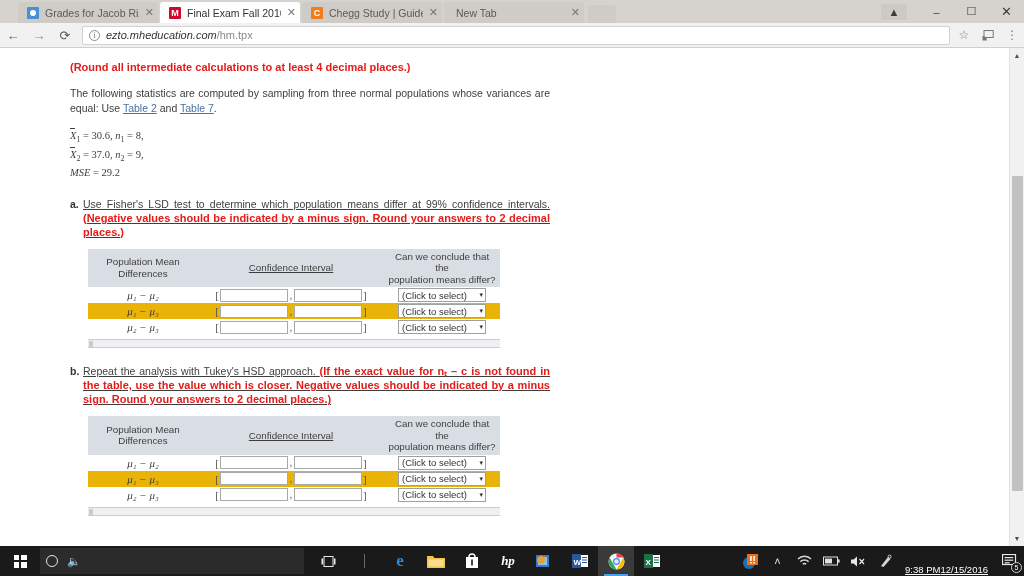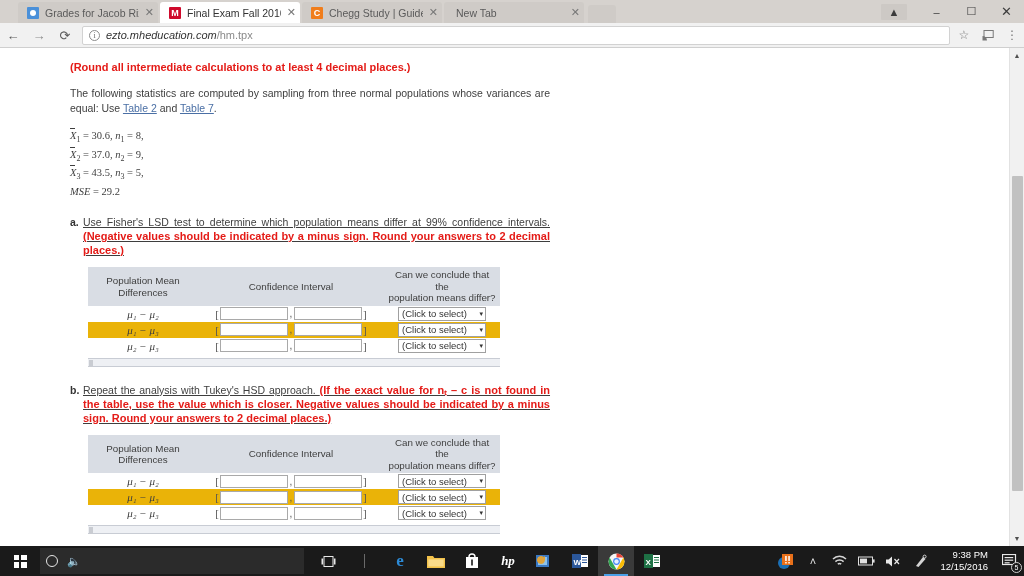--- a/index.html
+++ b/index.html
@@ -90,21 +90,21 @@
   .qtxt { flex:1 1 auto; text-align:justify; color:#3e3e3e;text-decoration:underline; }
 
   
   .atable { margin-top:10px; margin-left:18px; width:412px; border-collapse:collapse;
             font-size:10px; color:#3e3e3e; }
   .atable th { background:#d9dde4; font-weight:normal; padding:2px 3px; text-align:center;
                line-height:11.5px; font-size:9.8px; vertical-align:middle; }
   .atable td { padding:1px 3px; text-align:center; vertical-align:middle; height:16px; }
   .atable tr.odd td { background:#eab308; }
   .col-diff { width:110px; }
-  .col-ci   { width:186px; }
+  .col-ci   { width:186px;text-decoration:underline; }
   .col-conc { width:116px; }
   .mu { font-family:"Liberation Serif", serif; font-style:italic; font-size:11px; }
   .ci-cell { display:flex; align-items:center; justify-content:center; gap:0; }
   .brk { color:#555; font-size:11px; padding:0 1px; font-family:"Liberation Serif",serif; }
   .ci-in { width:68px; height:13px; border:1px solid #a9a9a9; background:#fff; }
   .comma { width:6px; text-align:center; color:#555; font-size:10px; }
   .selbox { display:inline-flex; align-items:center; justify-content:space-between;
             width:88px; height:14px; border:1px solid #a0a0a0; background:#fff;
             padding:0 2px 0 3px; font-size:9.5px; color:#333; }
   .selbox .cv { font-size:7px; color:#333; }
@@ -127,22 +127,22 @@
   .mic { font-size:11px; color:#cfcfcf; }
   .tb-tasks { position:absolute; left:310px; top:0; height:30px; display:flex; align-items:center; }
   .tb-item { width:36px; height:30px; display:flex; align-items:center; justify-content:center;
              position:relative; }
   .tb-item.active { background:#3a3a3a; }
   .tb-item.active::after { content:""; position:absolute; bottom:0; left:6px; right:6px; height:2px;
                            background:#4aa0e8; }
   .tray { position:absolute; right:0; top:0; height:30px; display:flex; align-items:center; }
   .tray-ic { width:27px; height:30px; display:flex; align-items:center; justify-content:center;
              font-size:11px; color:#e8e8e8; }
-  .clock { display:flex; flex-direction:column; align-items:flex-end; justify-content:center;
-           height:30px; padding:0 8px 0 6px; color:#fff; font-size:9.5px; line-height:12px; }
+  .clock { display:flex; flex-direction:row; align-items:flex-end; justify-content:center;
+           height:30px; padding:0 8px 0 6px; color:#fff; font-size:9.5px; line-height:12px;text-decoration:underline; }
   .notif { width:28px; height:30px; display:flex; align-items:center; justify-content:center;
            position:relative; }
   .badge { position:absolute; right:2px; bottom:3px; width:11px; height:11px; border-radius:50%;
            background:#1a1a1a; border:1px solid #cfcfcf; color:#fff; font-size:7px;
            display:flex; align-items:center; justify-content:center; }
 </style>
 </head>
 <body>
 
 <div class="screen">
@@ -218,26 +218,20 @@
             <span class="xbar">X</span><sub>1</sub> =
             <span>30.6</span>,
             <i>n</i><sub>1</sub> =
             <span>8,</span>
           </div>
           <div>
             <span class="xbar">X</span><sub>2</sub> =
             <span>37.0</span>,
             <i>n</i><sub>2</sub> =
             <span>9,</span>
-          </div>
-          <div>
-            <span class="xbar">X</span><sub>3</sub> =
-            <span>43.5</span>,
-            <i>n</i><sub>3</sub> =
-            <span>5,</span>
           </div>
           <div>
             <i>MSE</i> =
             <span>29.2</span>
           </div>
         </div>
 
         <div class="qblock">
           <div class="qline">
             <div class="qlab">a.</div>

